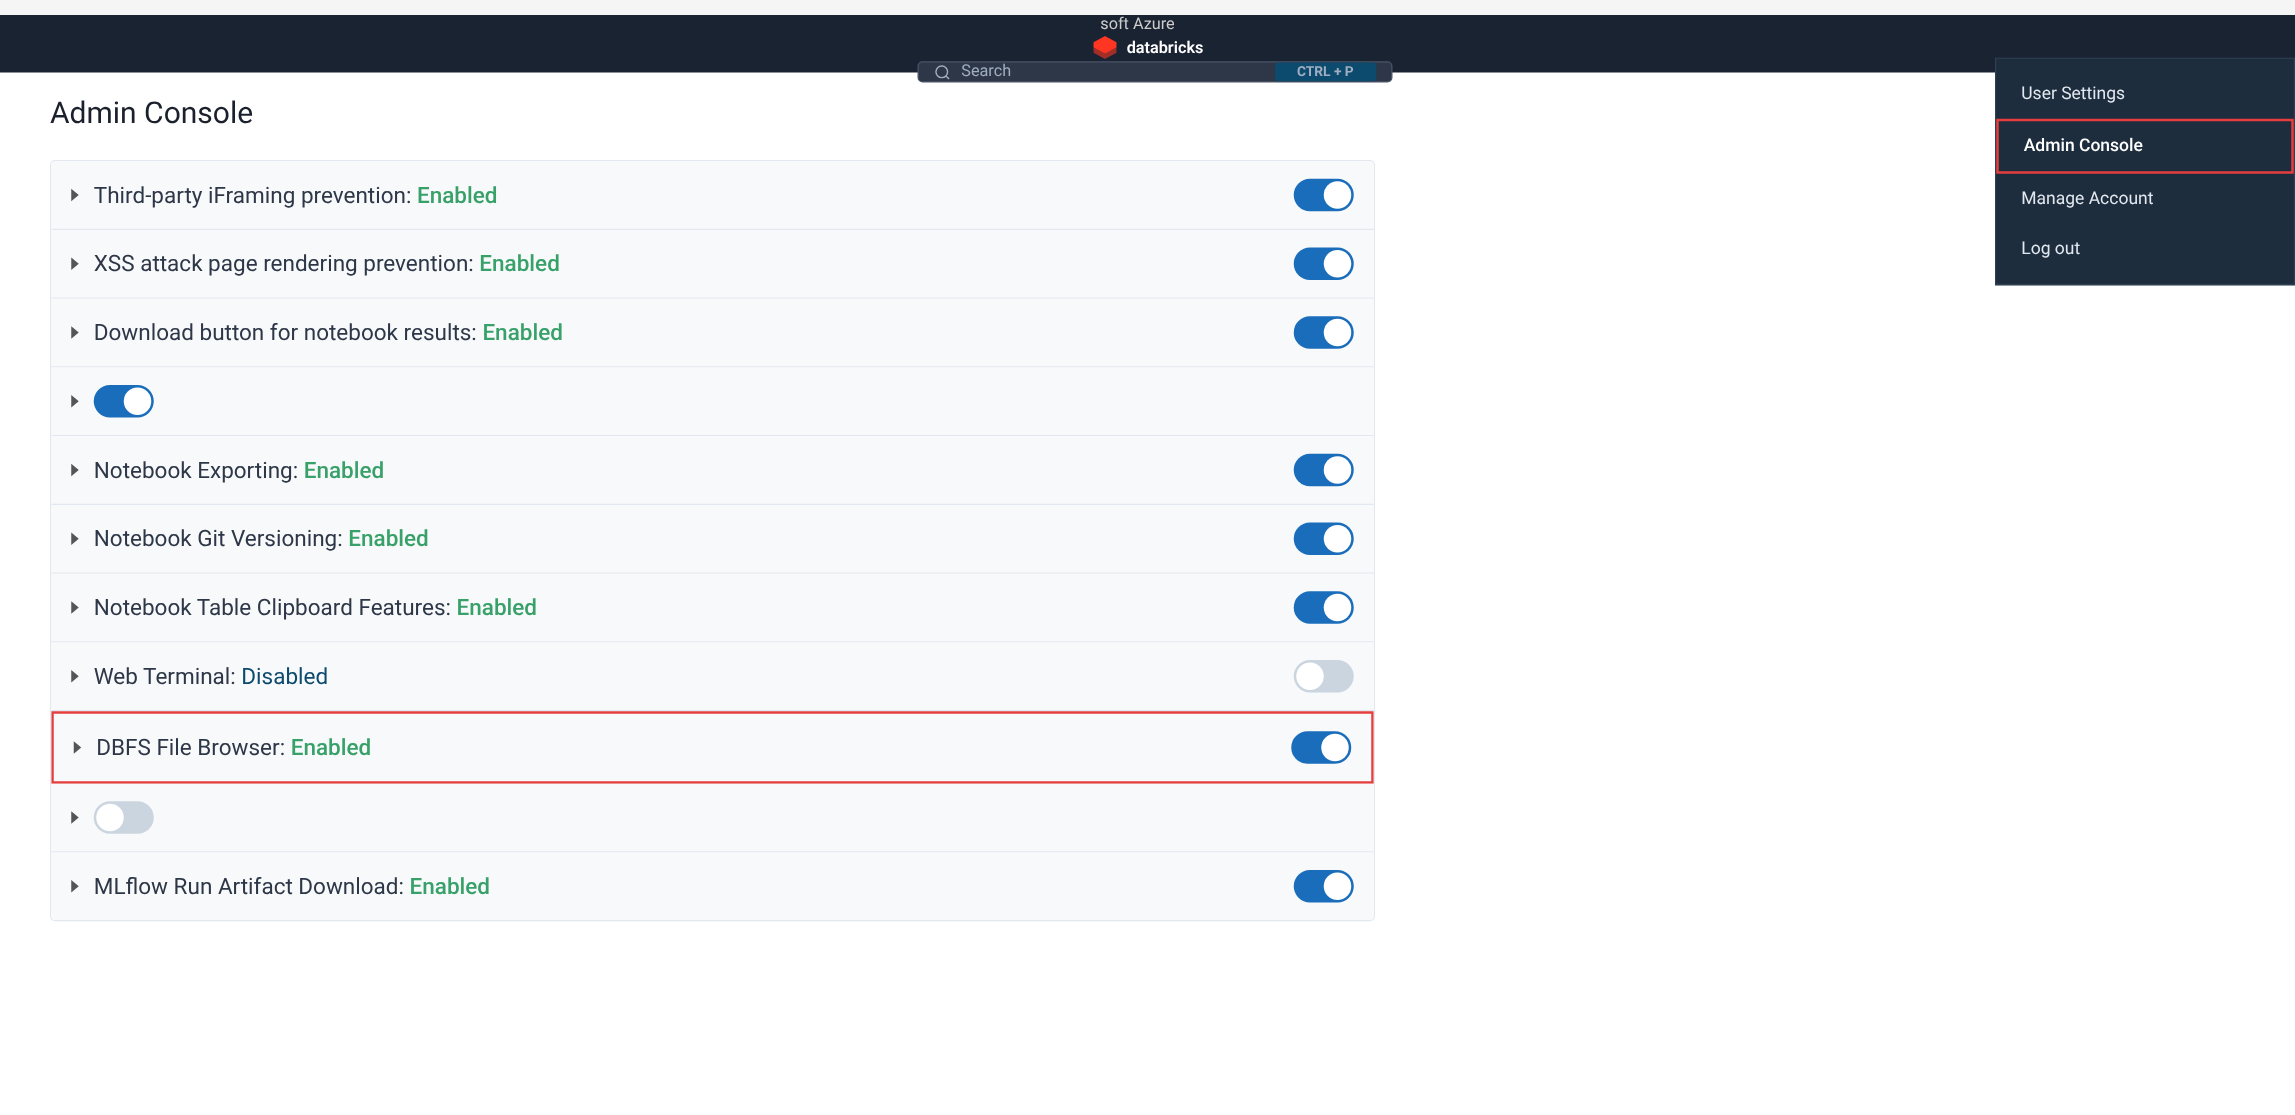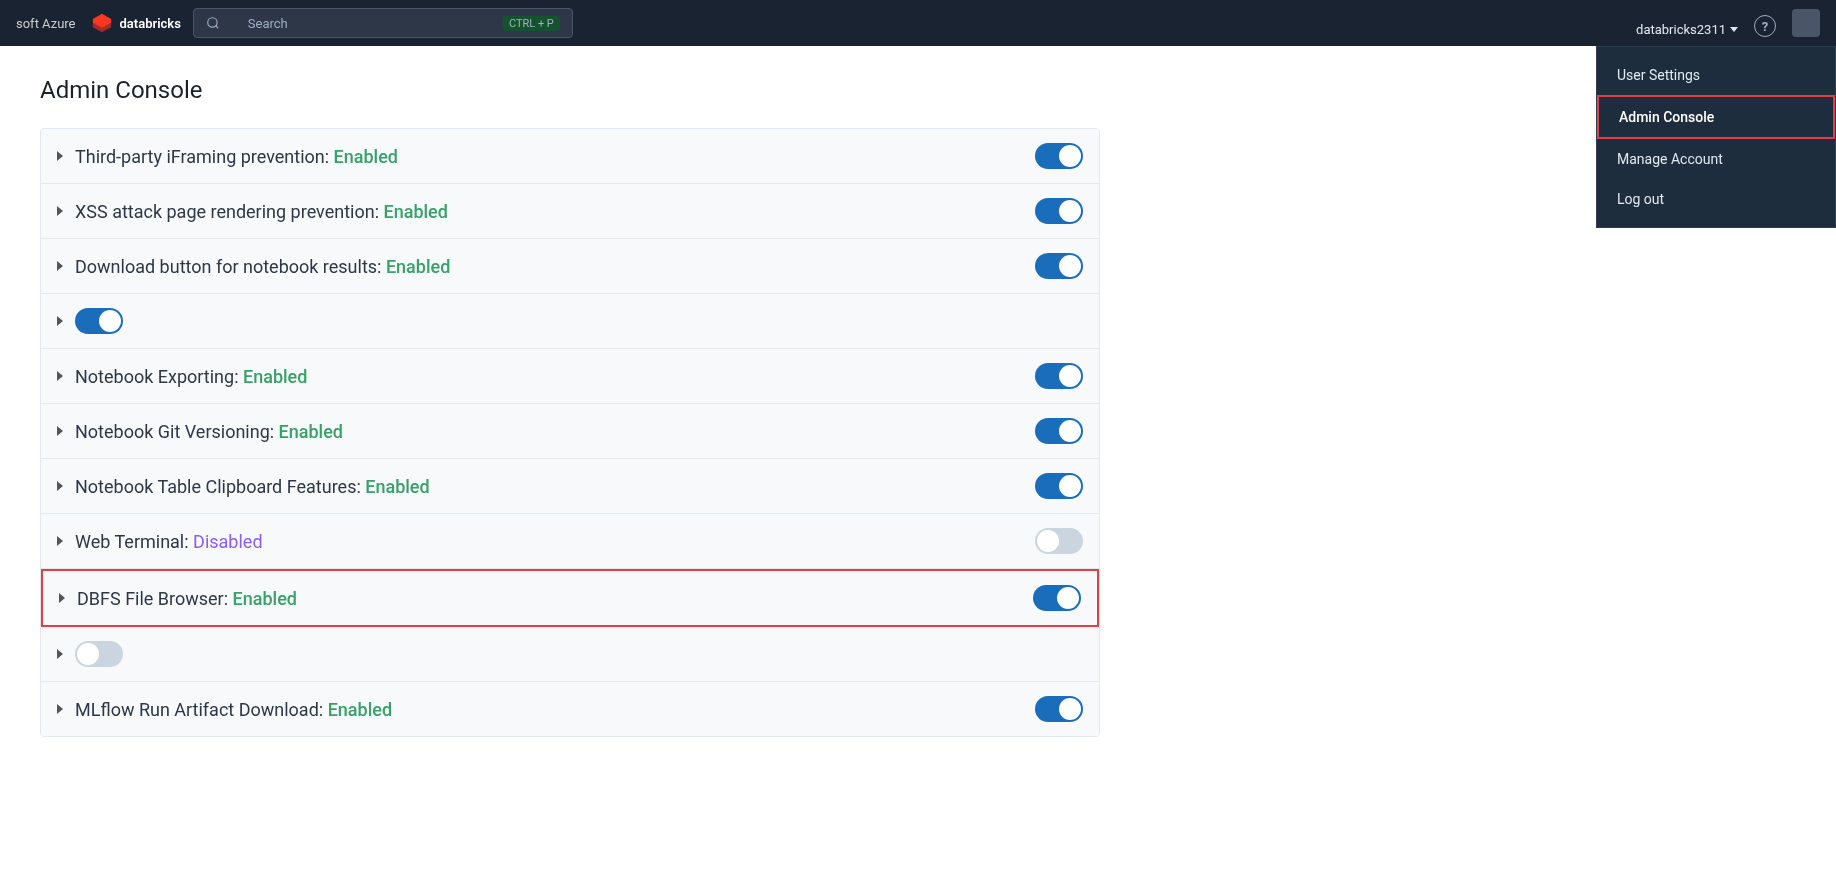--- a/index.html
+++ b/index.html
@@ -6,22 +6,23 @@
     body { font-family: -apple-system, BlinkMacSystemFont, 'Segoe UI', Roboto, sans-serif; background: #f5f5f5; overflow-x: hidden; }
 
     
     .topnav {
       background: #1a2332;
       height: 46px;
       display: flex;
       align-items: center;
       padding: 0 16px;
       position: fixed;
-      top: 0; left: 0; right: 0;
+      top: 12px; left: 0; right: 0;
       z-index: 100;
+      flex-direction: column;
     }
     .topnav-brand {
       display: flex;
       align-items: center;
       gap: 8px;
       color: #ccc;
       font-size: 13px;
       margin-right: 16px;
     }
     .databricks-logo {
@@ -45,28 +46,28 @@
       padding: 0 12px;
       gap: 8px;
       height: 30px;
       width: 380px;
       cursor: text;
     }
     .search-bar span.search-text {
       color: #a0aec0;
       font-size: 13px;
       flex: 1;
-      margin-left: 20px;
     }
     .search-shortcut {
-      background: #14532d;
+      background: #0c4a6e;
       color: #a0aec0;
       font-size: 11px;
-      padding: 1px 6px;
+      padding: 1px 18px;
       border-radius: 3px;
+      font-weight: bold;
     }
     .topnav-right {
       margin-left: auto;
       display: flex;
       align-items: flex-end;
       gap: 16px;
     }
     .workspace-selector {
       color: #e2e8f0;
       font-size: 13px;
@@ -167,21 +168,21 @@
     .setting-label {
       flex: 1;
       font-size: 18px;
       color: #2d3748;
     }
     .setting-label .status-enabled {
       color: #38a169;
       font-weight: 500;
     }
     .setting-label .status-disabled {
-      color: #8b5cf6;
+      color: #0c4a6e;
       font-weight: 400;
     }
 
     
     .toggle {
       width: 48px;
       height: 26px;
       border-radius: 13px;
       position: relative;
       flex-shrink: 0;

